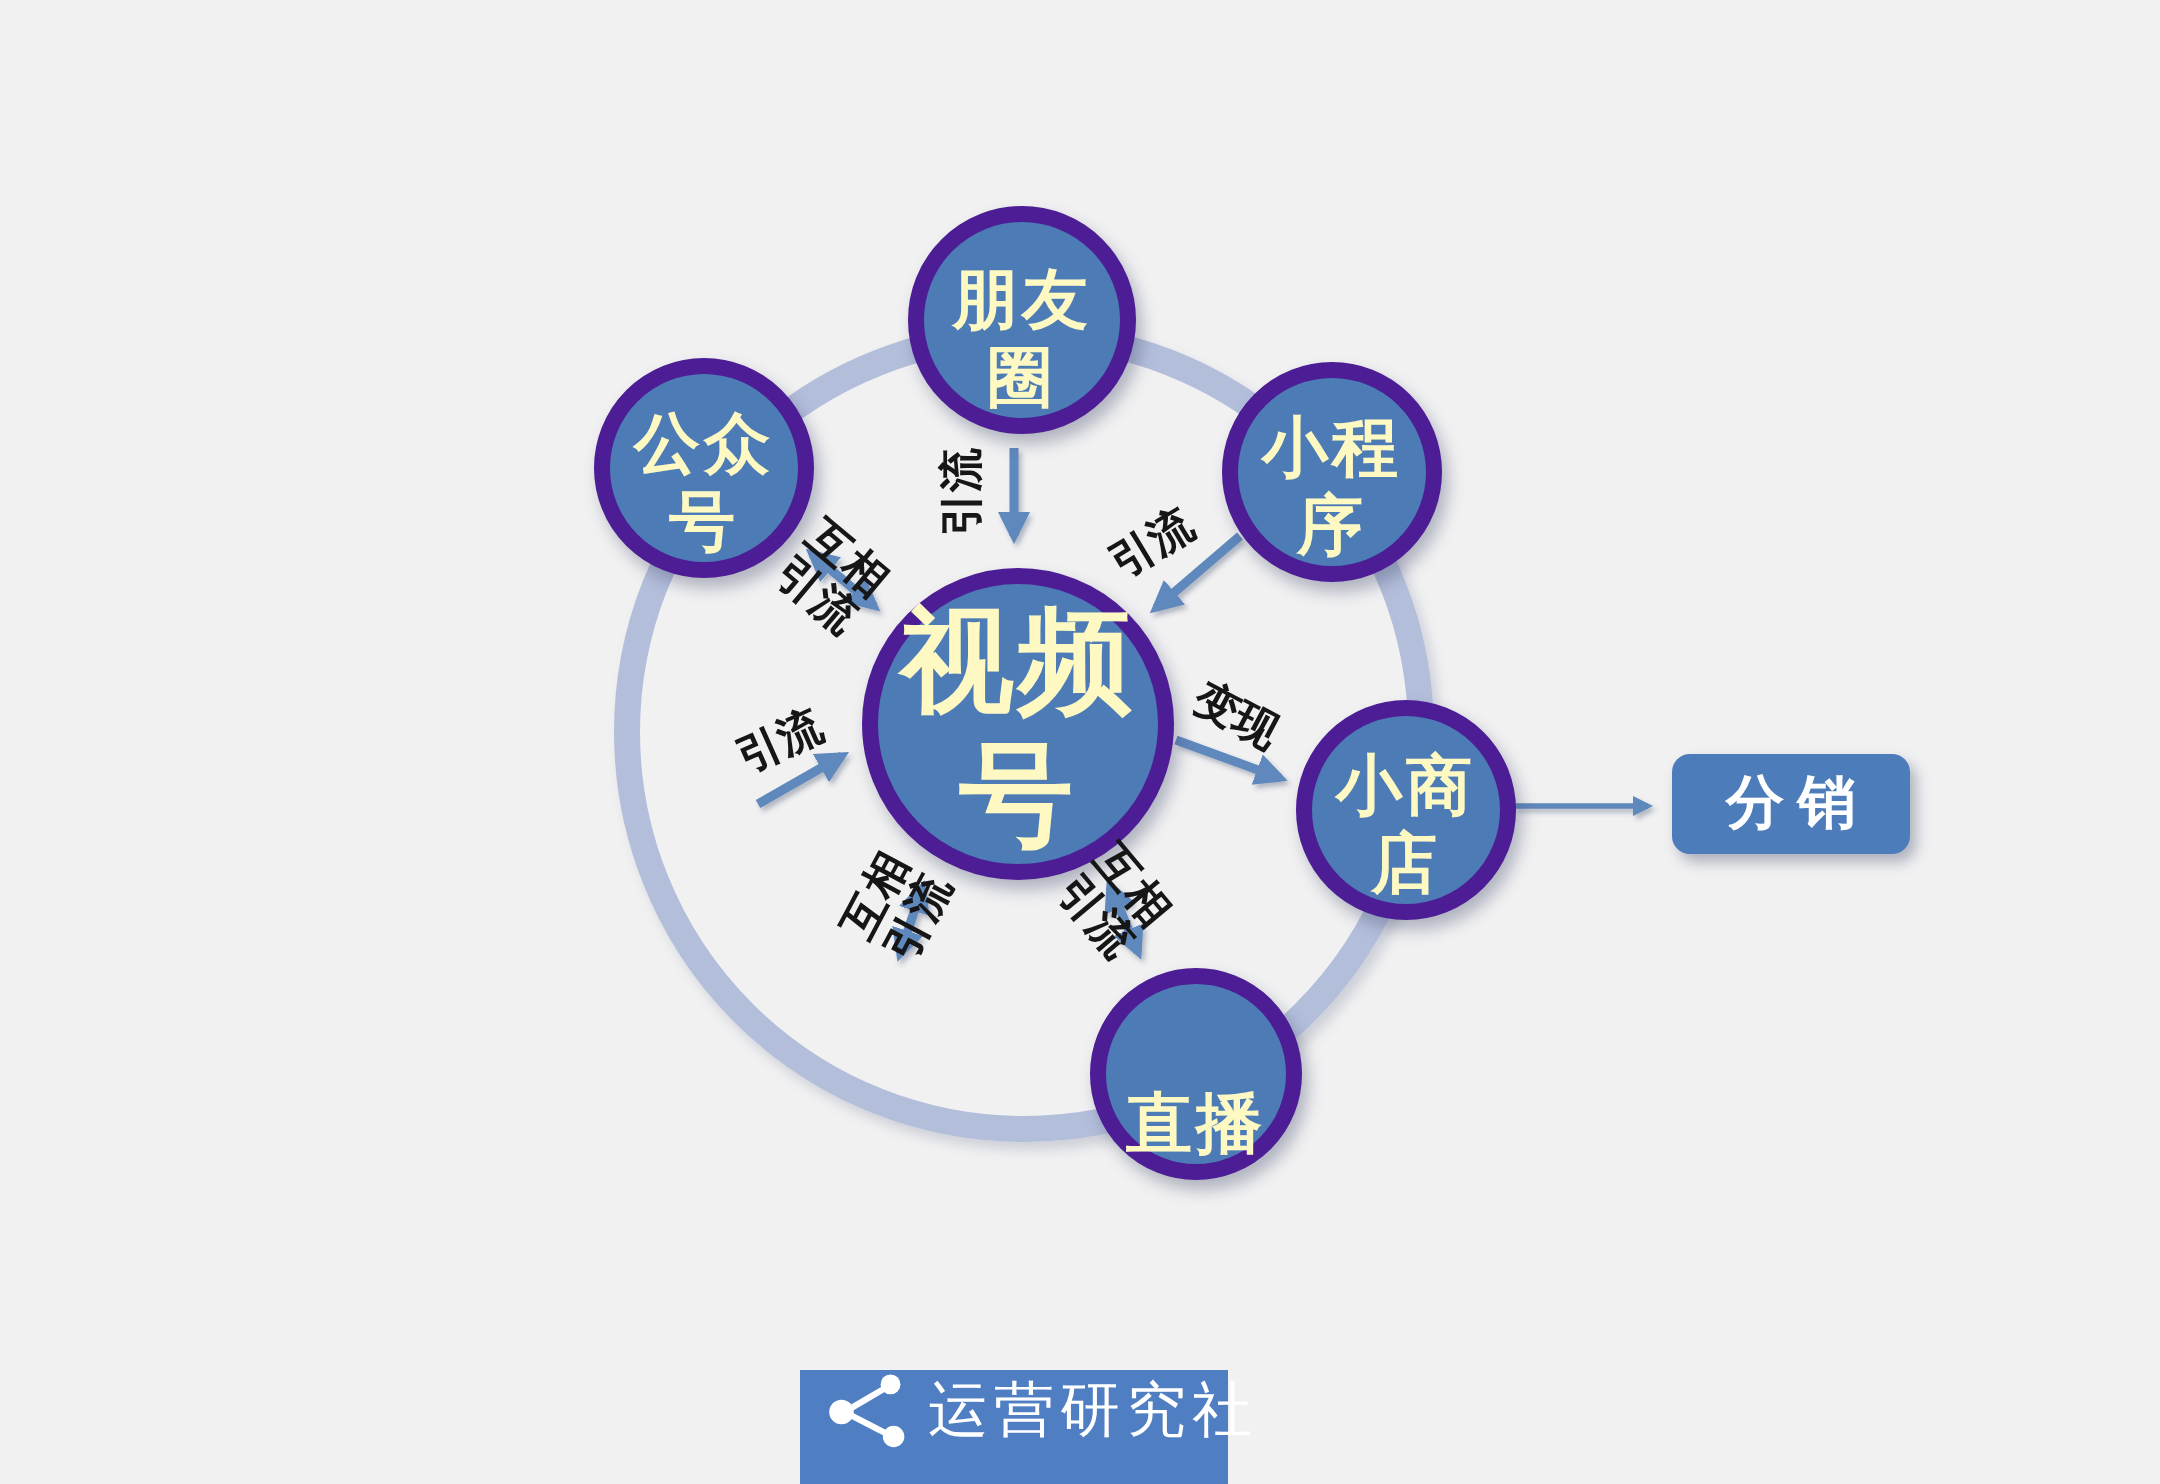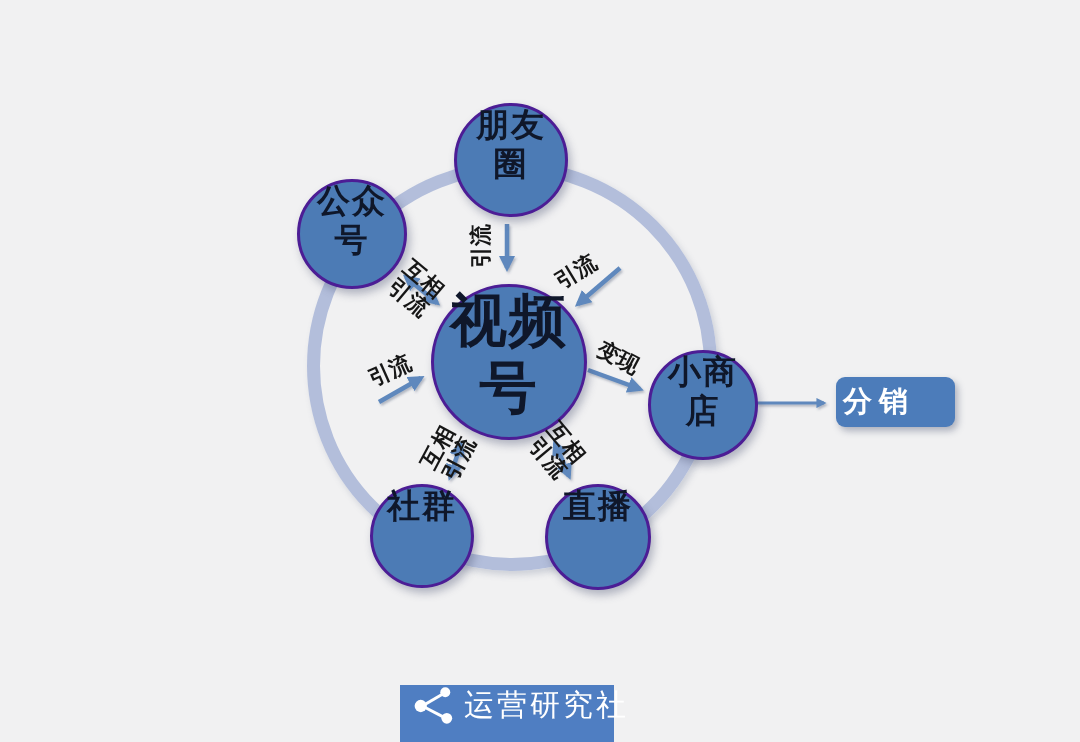--- a/index.html
+++ b/index.html
@@ -22,26 +22,26 @@
   }
   .arrow-layer {
     position: absolute;
     left: 0; top: 0;
     width: 1080px; height: 742px;
   }
   .node {
     position: absolute;
     border-radius: 50%;
     background: #4c7bb5;
-    border: 3px solid #4c1d95;
+    border: 8px solid #4c1d95;
     box-shadow: 3px 5px 8px rgba(70,80,110,0.38);
     display: flex;
-    align-items: flex-start;
+    align-items: flex-end;
     justify-content: center;
-    color: #0f172a;
+    color: #fef9c3;
     font-weight: 600;
     text-align: center;
   }
   .node .lbl {
     letter-spacing: 2px;
     line-height: 1.18;
     text-align: center;
   }
   .node .wrap2 {
     display: inline-block;
@@ -52,21 +52,21 @@
   .ctr { font-size: 57px; }
   .ext-box {
     position: absolute;
     left: 836px; top: 377px;
     width: 119px; height: 50px;
     background: #4c7cba;
     border-radius: 9px;
     box-shadow: 3px 4px 7px rgba(70,80,110,0.4);
     display: flex;
     align-items: center;
-    justify-content: flex-start;
+    justify-content: center;
     color: #ffffff;
     font-size: 29px;
     font-weight: 600;
   }
   .ext-box .lbl { letter-spacing: 7px; margin-left: 7px; }
   .edge-label {
     position: absolute;
     color: #161616;
     font-size: 22px;
     font-weight: 600;
@@ -129,29 +129,29 @@
   </svg>
 
   <div class="node sat" style="left:454px; top:103px; width:114px; height:114px;">
     <span class="lbl wrap2">朋友圈</span>
   </div>
 
   <div class="node sat" style="left:297px; top:179px; width:110px; height:110px;">
     <span class="lbl wrap2">公众号</span>
   </div>
 
+  <div class="node sat" style="left:611px; top:181px; width:110px; height:110px;">
+    <span class="lbl wrap2">小程序</span>
+  </div>
 
 
   <div class="node sat" style="left:648px; top:350px; width:110px; height:110px;">
     <span class="lbl wrap2">小商店</span>
   </div>
 
-  <div class="node sat" style="left:370px; top:484px; width:104px; height:104px;">
-    <span class="lbl">社群</span>
-  </div>
 
   <div class="node sat" style="left:545px; top:484px; width:106px; height:106px;">
     <span class="lbl">直播</span>
   </div>
 
   <div class="node ctr" style="left:431px; top:284px; width:156px; height:156px;">
     <span class="lbl wrap2">视频号</span>
   </div>
 
   <div class="ext-box">

